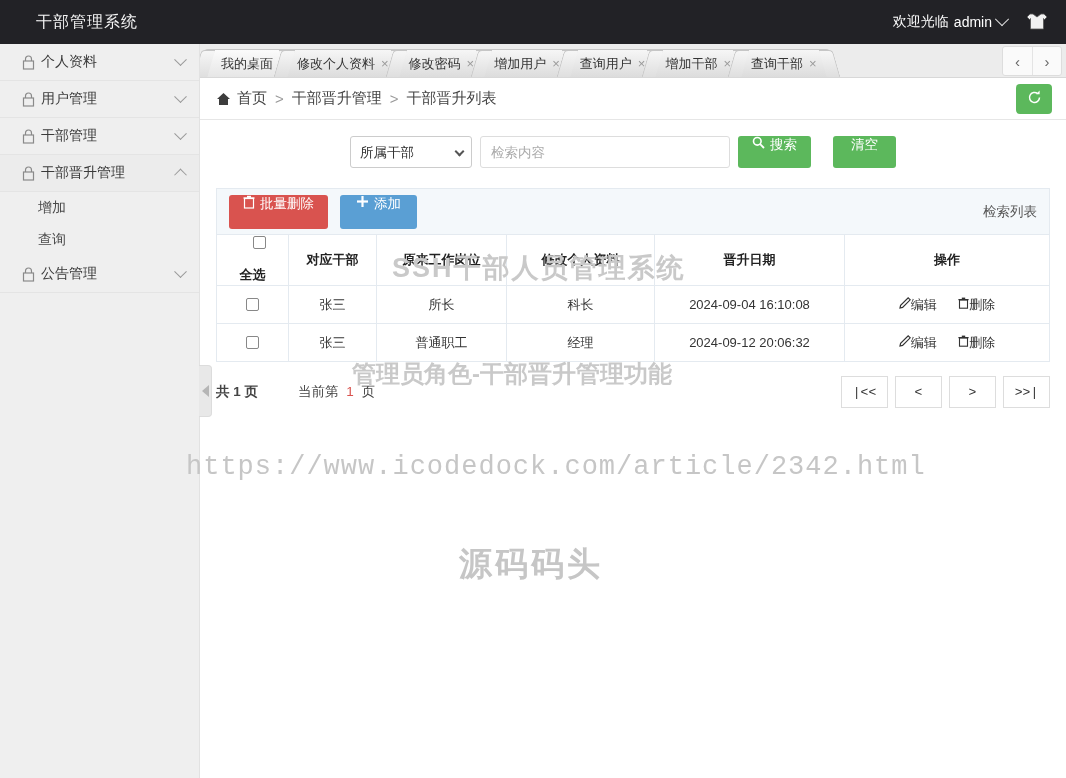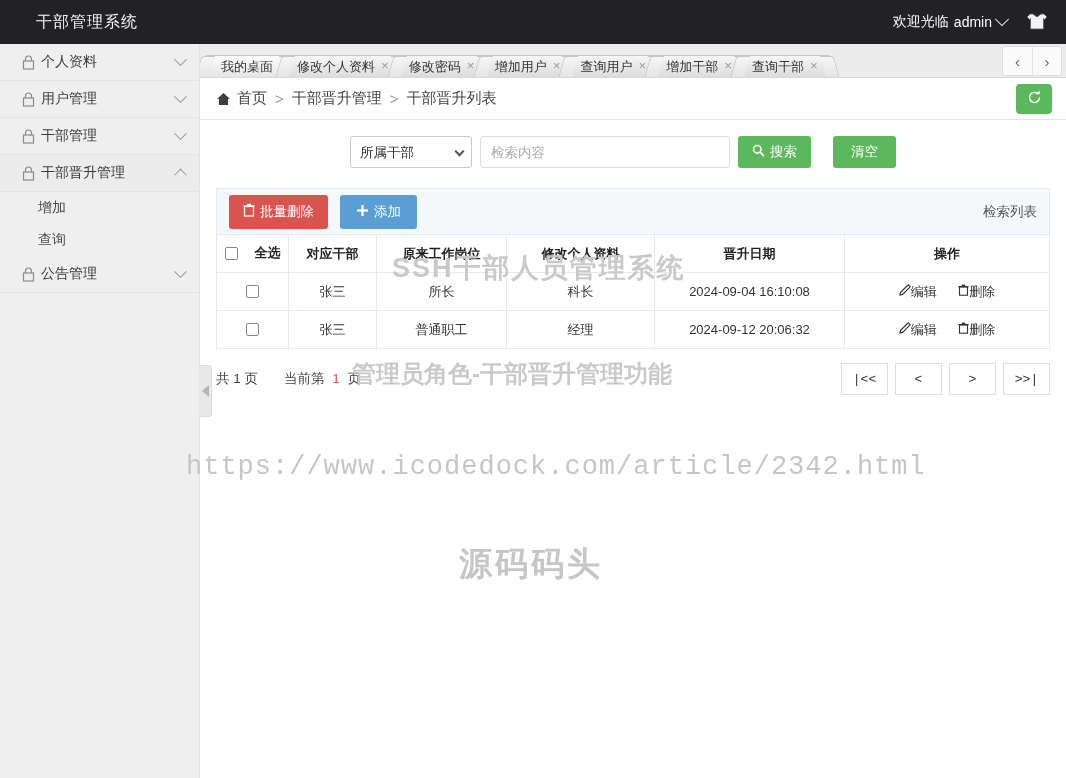--- a/index.html
+++ b/index.html
@@ -92,34 +92,33 @@
   .tabbar {
     position: relative; height: 34px;
     background: #ececec;
     border-bottom: 1px solid #d8d8d8;
     display: flex; align-items: flex-end;
     padding-left: 4px;
     overflow: hidden;
   }
   .tab {
     position: relative;
-    height: 22px; min-width: 86px;
+    height: 28px; min-width: 86px;
     display: flex; align-items: center; justify-content: center;
     gap: 6px;
     padding: 0 12px;
     font-size: 13px; color: #333;
     background: linear-gradient(#f6f6f6, #dcdcdc);
     border: 1px solid #c6c6c6;
     border-bottom: none;
     border-radius: 4px 4px 0 0;
     margin-right: -6px;
     transform: skewX(0deg);
     cursor: pointer;
     white-space: nowrap;
-    font-family: Liberation Mono, monospace;
   }
   .tab .skewL, .tab .skewR {
     position: absolute; top: 0; width: 14px; height: 30px;
     background: linear-gradient(#f6f6f6, #dcdcdc);
     border-top: 1px solid #c6c6c6;
   }
   .tab .skewL { left: -8px; border-left: 1px solid #c6c6c6; transform: skewX(-16deg); border-radius: 4px 0 0 0;}
   .tab .skewR { right: -8px; border-right: 1px solid #c6c6c6; transform: skewX(16deg); border-radius: 0 4px 0 0;}
   .tab .label { position: relative; z-index: 2; }
   .tab .x {
@@ -186,21 +185,21 @@
     width: 250px; height: 32px;
     padding: 0 10px; font-size: 13.5px;
     border: 1px solid #ddd; border-radius: 3px;
     color: #333; background: #fff;
     font-family: "Liberation Sans", sans-serif;
   }
   input.search-input::placeholder { color: #aaa; }
   .btn {
     height: 32px; border: none; border-radius: 3px;
     font-size: 13.5px; color: #fff; cursor: pointer;
-    display: inline-flex; align-items: center; justify-content: center; gap: 5px;
+    display: inline-flex; justify-content: center; gap: 5px;
     font-family: "Liberation Sans", sans-serif;
   }
   .btn-green { background: #5cb85c; padding: 0 14px; }
   .btn-clear { background: #5cb85c; padding: 0 18px; margin-left: 14px; }
 
   
   .panel {
     margin: 6px 16px 0 16px;
     border: 1px solid #e4eaf0;
     border-bottom: none;
@@ -235,32 +234,32 @@
   table.grid th:nth-child(1) { width: 72px; }
   table.grid th:nth-child(2) { width: 88px; }
   table.grid th:nth-child(3) { width: 130px; }
   table.grid th:nth-child(4) { width: 148px; }
   table.grid th:nth-child(5) { width: 190px; }
   .chk {
     width: 13px; height: 13px; border: 1px solid #888;
     background: #fff; display: inline-block; vertical-align: -2px;
     border-radius: 2px;
   }
-  .selall { display: inline-flex; align-items: center; gap: 17px; }
+  .selall { display: inline-flex; align-items: flex-end; gap: 17px; flex-direction: column; }
   .act { display: inline-flex; align-items: center; cursor: pointer; color: #333; }
   .act + .act { margin-left: 18px; }
 
   
   .pager {
     margin: 14px 16px 0 16px;
     display: flex; align-items: center;
     font-size: 13.5px; color: #444;
   }
   .pager .cur { color: #d9534f; margin: 0 4px; }
-  .pager .total { margin-right: 26px; }
+  .pager .total { margin-right: 40px; font-weight: bold; }
   .pager .pbtns { margin-left: auto; display: flex; }
   .pbtn {
     min-width: 47px; height: 32px;
     border: 1px solid #ddd; background: #fff;
     display: flex; align-items: center; justify-content: center;
     font-size: 13px; color: #333; cursor: pointer;
     font-family: "Liberation Mono", monospace;
   }
   .pbtn + .pbtn { margin-left: 7px; }
 

